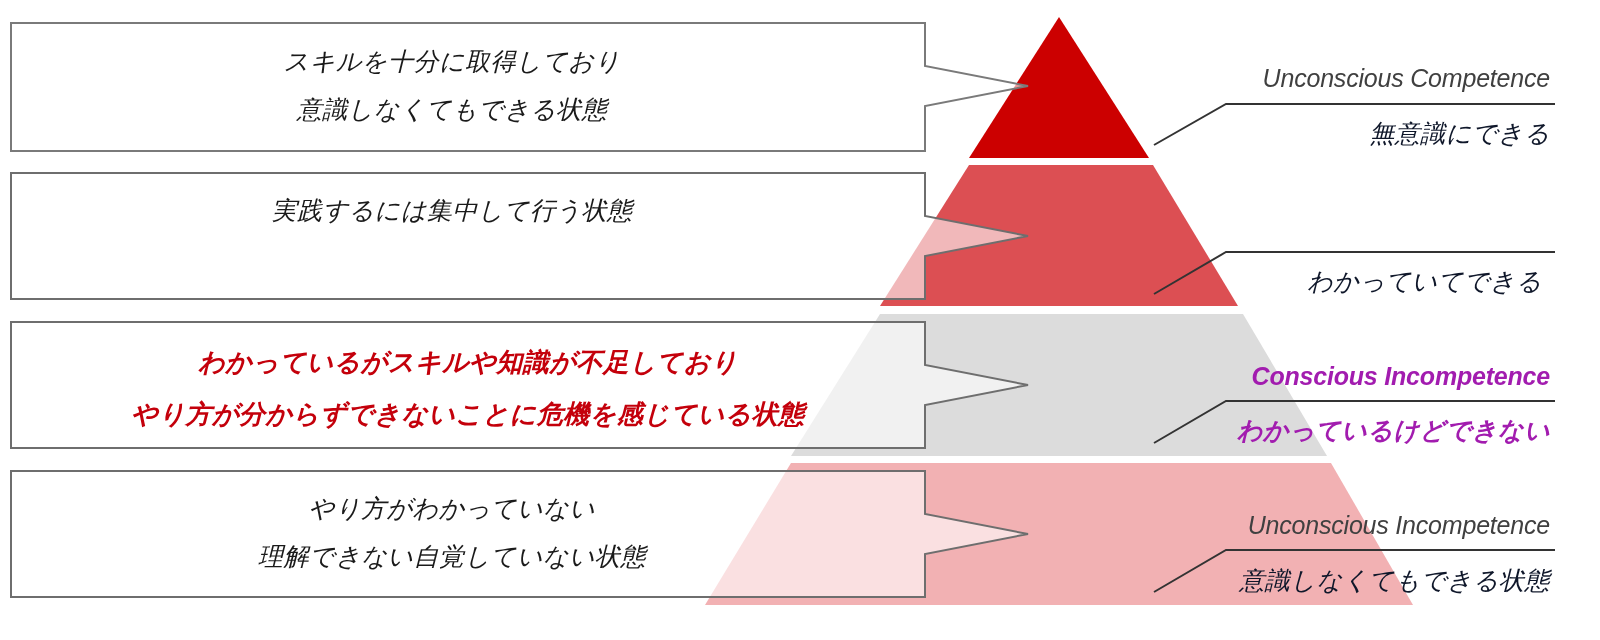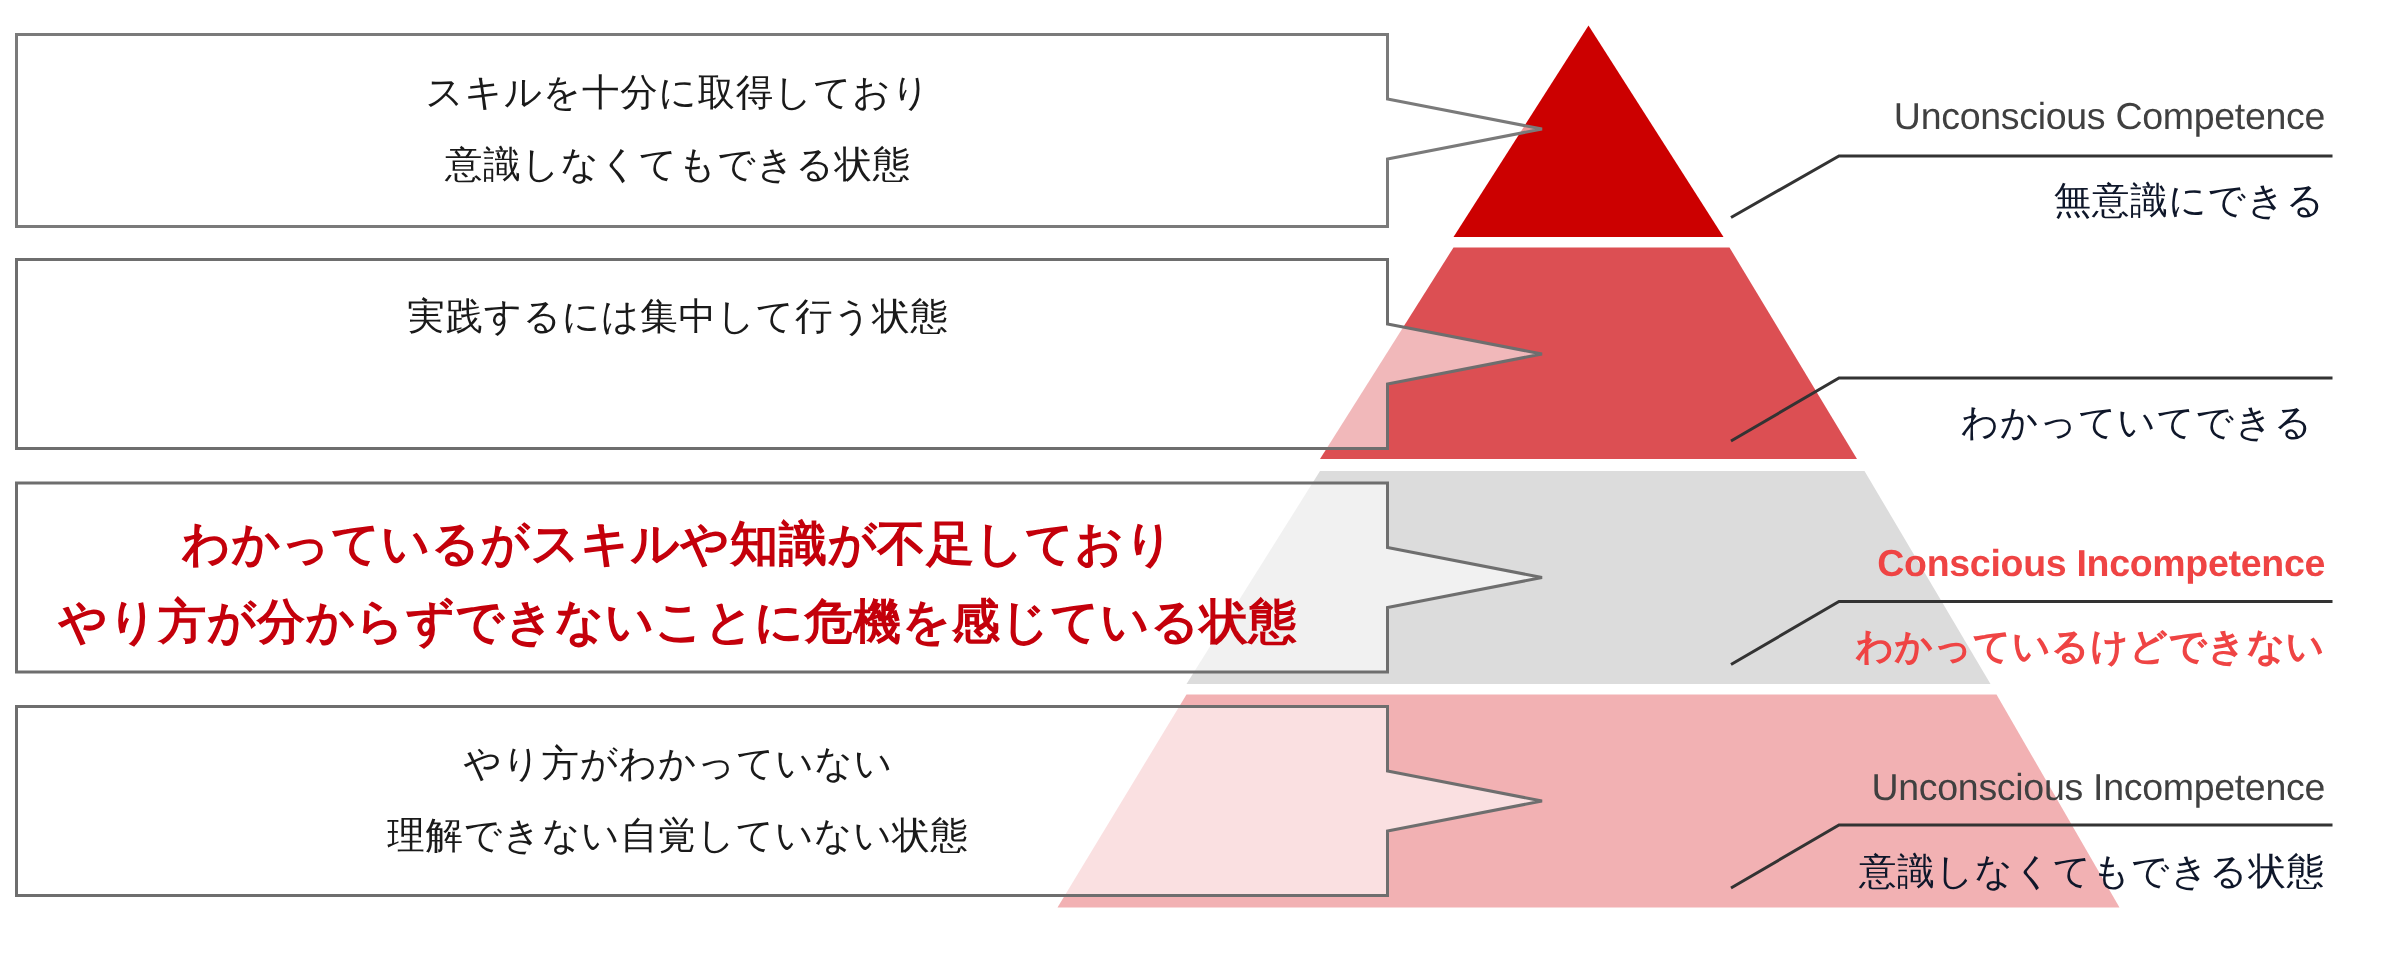--- a/index.html
+++ b/index.html
@@ -13,56 +13,58 @@
       position: relative;
       overflow: hidden;
       font-family: "DejaVu Sans", "Liberation Sans", sans-serif;
     }
     #diagram {
       position: absolute;
       left: 0;
       top: 0;
       width: 1600px;
       height: 566px;
+      font-style: italic;
     }
     .callout-text {
       position: absolute;
       left: 12px;
       width: 880px;
       text-align: center;
       color: #1a1a1a;
       font-size: 25px;
       line-height: 48px;
       letter-spacing: 0.5px;
     }
     .callout-text.highlight {
       color: #c4000b;
       font-weight: bold;
-      font-size: 32px;
+      font-size: 26px;
+      margin-left: 16px;
     }
     .level-label {
       position: absolute;
       right: 50px;
       text-align: right;
       white-space: nowrap;
     }
     .level-en {
       font-family: "Liberation Sans", "DejaVu Sans", sans-serif;
       font-size: 25px;
       color: #404040;
       letter-spacing: -0.2px;
     }
     .level-ja {
       font-family: "DejaVu Sans", "Liberation Sans", sans-serif;
       font-size: 25px;
       color: #0f172a;
       letter-spacing: 0.5px;
     }
     .level-en.highlight, .level-ja.highlight {
-      color: #ef4444;
+      color: #a21caf;
       font-weight: bold;
     }
     .line {
       display: block;
     }
   </style>
 </head>
 <body>
 
 <div id="diagram">

